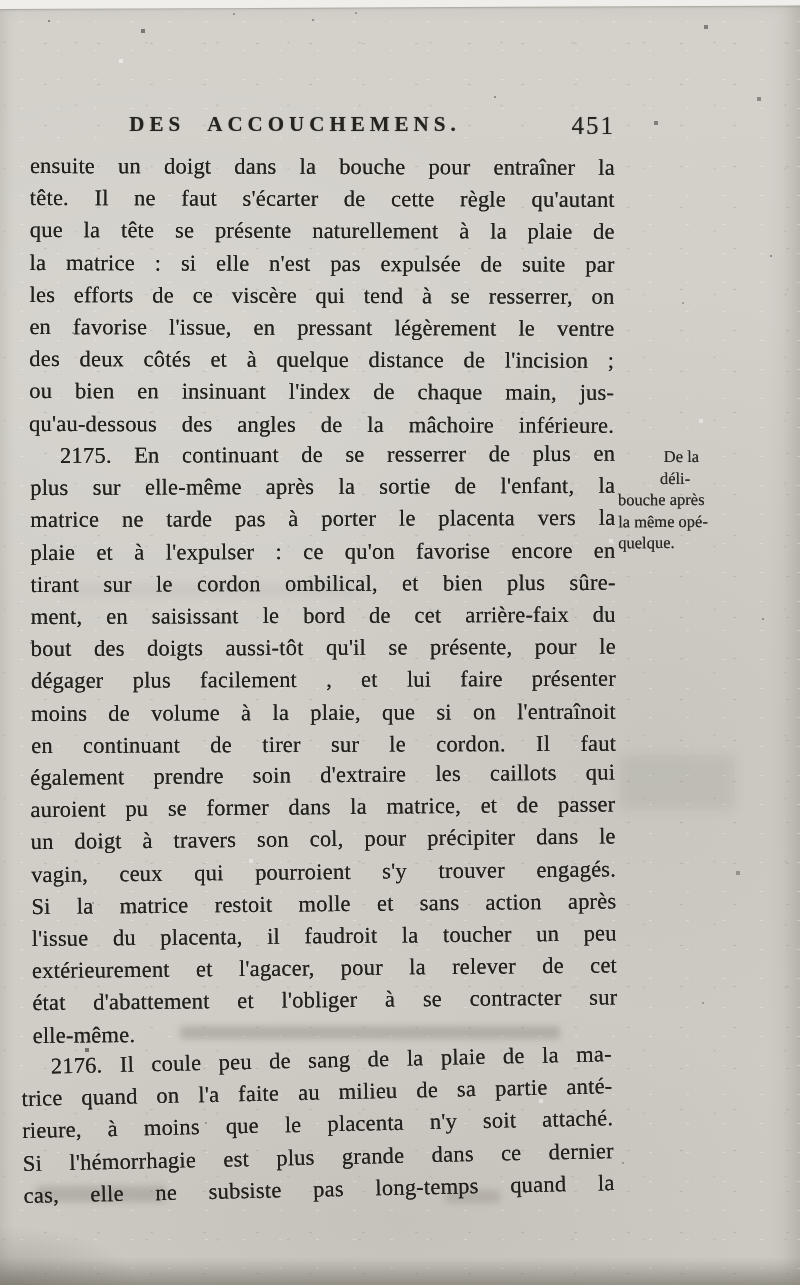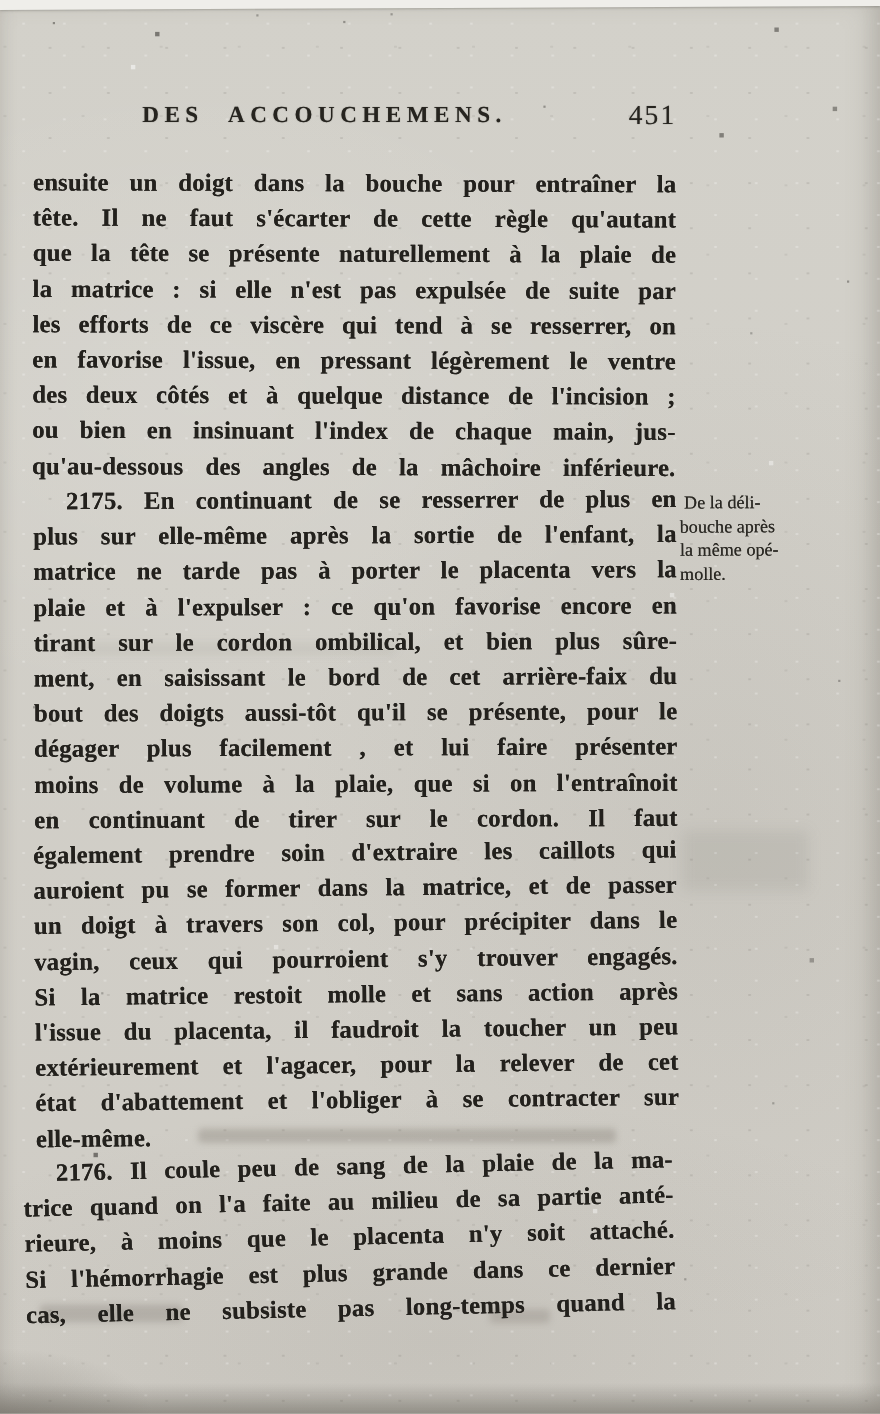--- a/index.html
+++ b/index.html
@@ -71,38 +71,37 @@
       540px 1100px 0 1px rgba(255,255,255,0.4),
       700px 420px 0 1px rgba(255,255,255,0.4);
   }
   .ghost { position: absolute; pointer-events: none; filter: blur(3px); border-radius: 4px; }
   .g1 { left: 180px; top: 1026px; width: 380px; height: 13px; background: rgba(118,113,104,0.30); }
   .g2 { left: 36px;  top: 1186px; width: 130px; height: 16px; background: rgba(118,113,104,0.28); }
   .g3 { left: 445px; top: 1190px; width: 55px;  height: 13px; background: rgba(118,113,104,0.25); }
   .g4 { left: 620px; top: 755px;  width: 115px; height: 55px; background: rgba(118,113,104,0.12); filter: blur(6px); }
   .g5 { left: 60px;  top: 585px;  width: 300px; height: 10px; background: rgba(118,113,104,0.10); filter: blur(4px); }
 
-  .pagehead { position: absolute; top: 92px; left: 30px; width: 585px; height: 30px; color: #26241f; }
+  .pagehead { position: absolute; top: 112px; left: 30px; width: 585px; height: 30px; color: #26241f; }
   .running-title {
     text-align: center; padding-right: 55px;
     font-size: 21px; font-weight: bold;
     letter-spacing: 5px; word-spacing: 13px;
     text-shadow: 0 0 1px rgba(38,36,31,0.55);
   }
   .page-number {
     position: absolute; right: 0; top: 0;
     font-size: 25px; letter-spacing: 2px;
     text-shadow: 0 0 1px rgba(38,36,31,0.55);
   }
 
   .textblock {
     position: absolute; top: 150px; left: 30px; width: 585px;
     font-size: 22.5px; color: #23211d;
     text-shadow: 0 0 0.5px rgba(35,33,29,0.9);
-    font-weight: bold;
   }
   .line {
     height: 32.2px; line-height: 32.2px;
     text-align: justify; text-align-last: justify;
     overflow: hidden; letter-spacing: 0.2px;
   }
   .indent { text-indent: 30px; }
   .endpara { text-align-last: left; }
   .seg { transform-origin: left top; }
   .p1  { transform: rotate(0.18deg); }
@@ -110,21 +109,21 @@
   .p2b { transform: rotate(-0.55deg); }
   .p3  { transform: rotate(-1.25deg); transform-origin: left bottom; margin-left: -6px; }
 
   .margin-note {
     position: absolute; left: 618px; top: 446px; width: 114px;
     font-size: 16.5px; line-height: 21.5px; color: #2a2823;
     text-shadow: 0 0 0.5px rgba(42,40,35,0.8);
     transform: rotate(-0.3deg);
   }
   .note-line { text-align: left; }
-  .note-line:first-child { text-indent: 4px; }
+  .note-line:first-child { text-indent: 4px; margin-left: 42px; }
 
   .bottom-shade {
     position: absolute; left: 0; right: 0; bottom: 0; height: 28px;
     background: linear-gradient(transparent, rgba(100,96,88,0.40));
     pointer-events: none;
   }
   .corner-shade {
     position: absolute; left: 0; bottom: 0; width: 140px; height: 60px;
     background: radial-gradient(ellipse at 0% 100%, rgba(100,96,88,0.35), transparent 70%);
     pointer-events: none;
@@ -192,18 +191,18 @@
       <div class="line">rieure, à moins que le placenta n'y soit attaché.</div>
       <div class="line">Si l'hémorrhagie est plus grande dans ce dernier</div>
       <div class="line">cas, elle ne subsiste pas long-temps quand la</div>
     </section>
   </main>
 
   <aside class="margin-note">
     <div class="note-line">De la déli-</div>
     <div class="note-line">bouche après</div>
     <div class="note-line">la même opé-</div>
-    <div class="note-line">molle.</div>
+    <div class="note-line">quelque.</div>
   </aside>
 
   <div class="corner-shade"></div>
   <div class="bottom-shade"></div>
 </div>
 
 </body></html>

